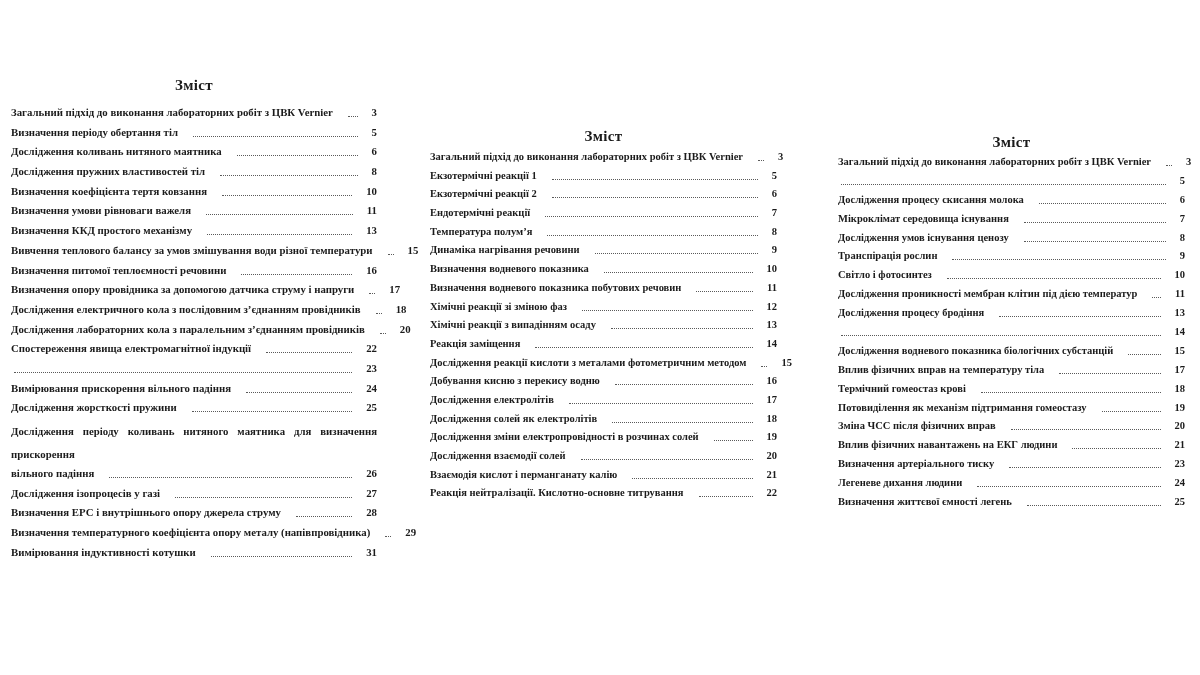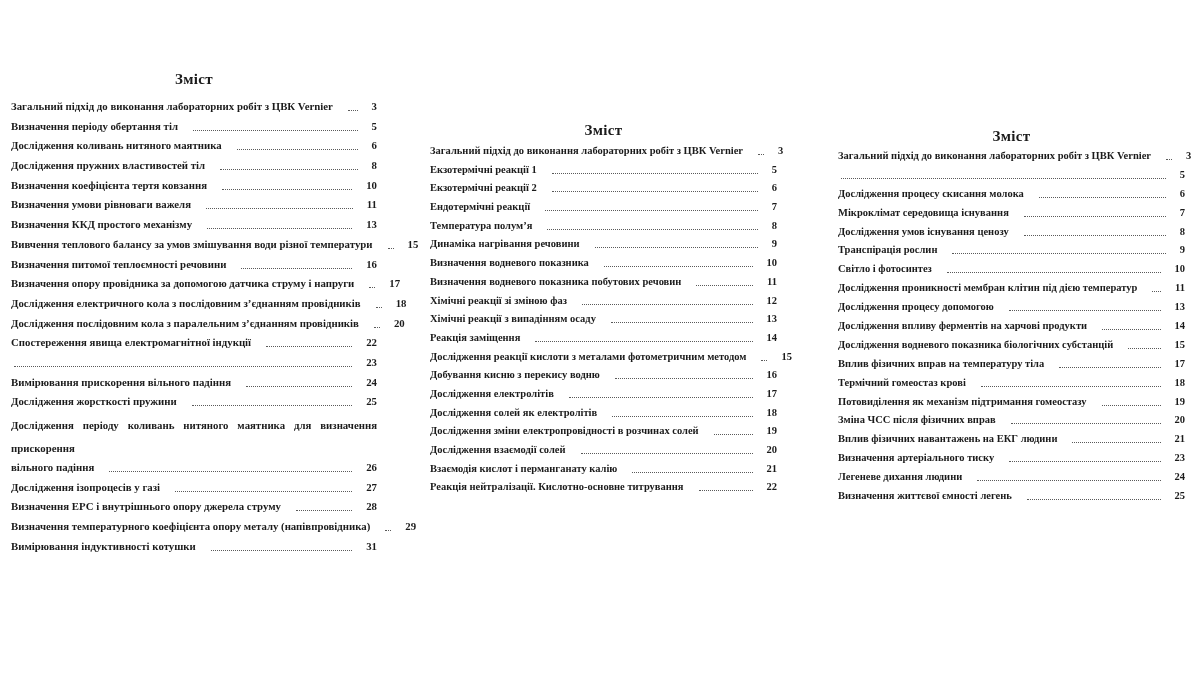--- a/index.html
+++ b/index.html
@@ -11,20 +11,21 @@
     position:relative;
     overflow:hidden;
   }
   .toc{position:absolute;}
   .toc-title{
     text-align:center;
     font-size:15px;
     line-height:18px;
     font-weight:600;
     letter-spacing:0.3px;
+    margin-top:6px;
   }
   #col-0{left:11px;top:70px;width:366px;}
   #col-1{left:430px;top:121px;width:347px;}
   #col-2{left:838px;top:127px;width:347px;}
   #col-0 .toc-title{margin-bottom:11px;}
   #col-1 .toc-title{margin-bottom:5px;}
   #col-2 .toc-title{margin-bottom:4px;}
 
   .entry-block{font-weight:600;}
   #col-0 .entry-block{font-size:10.8px;line-height:15px;margin-bottom:4.7px;}
@@ -128,21 +129,21 @@
       </div>
       <div class="entry-block">
         <div class="entry-row">
           <span class="entry-label">Дослідження електричного кола з послідовним з’єднанням провідників</span>
           <span class="dots"></span>
           <span class="page">18</span>
         </div>
       </div>
       <div class="entry-block">
         <div class="entry-row">
-          <span class="entry-label">Дослідження послідовним кола з паралельним з’єднанням провідників</span>
+          <span class="entry-label">Дослідження лабораторних кола з паралельним з’єднанням провідників</span>
           <span class="dots"></span>
           <span class="page">20</span>
         </div>
       </div>
       <div class="entry-block">
         <div class="entry-row">
           <span class="entry-label">Спостереження явища електромагнітної індукції</span>
           <span class="dots"></span>
           <span class="page">22</span>
         </div>
@@ -398,28 +399,27 @@
       </div>
       <div class="entry-block">
         <div class="entry-row">
           <span class="entry-label">Дослідження проникності мембран клітин під дією температур</span>
           <span class="dots"></span>
           <span class="page">11</span>
         </div>
       </div>
       <div class="entry-block">
         <div class="entry-row">
-          <span class="entry-label">Дослідження процесу допомогою</span>
+          <span class="entry-label">Дослідження процесу бродіння</span>
           <span class="dots"></span>
           <span class="page">13</span>
         </div>
       </div>
       <div class="entry-block">
         <div class="entry-row">
-          <span class="entry-label">Дослідження впливу ферментів на харчові продукти</span>
           <span class="dots"></span>
           <span class="page">14</span>
         </div>
       </div>
       <div class="entry-block">
         <div class="entry-row">
           <span class="entry-label">Дослідження водневого показника біологічних субстанцій</span>
           <span class="dots"></span>
           <span class="page">15</span>
         </div>

